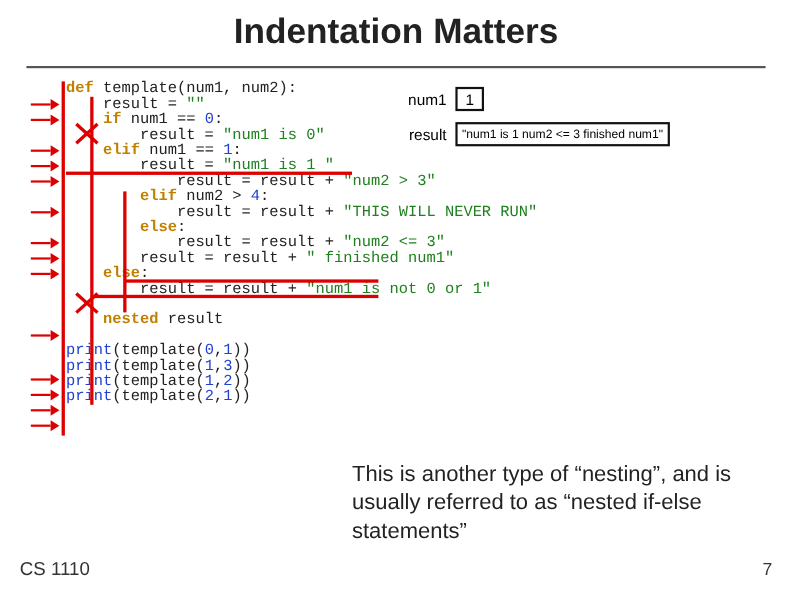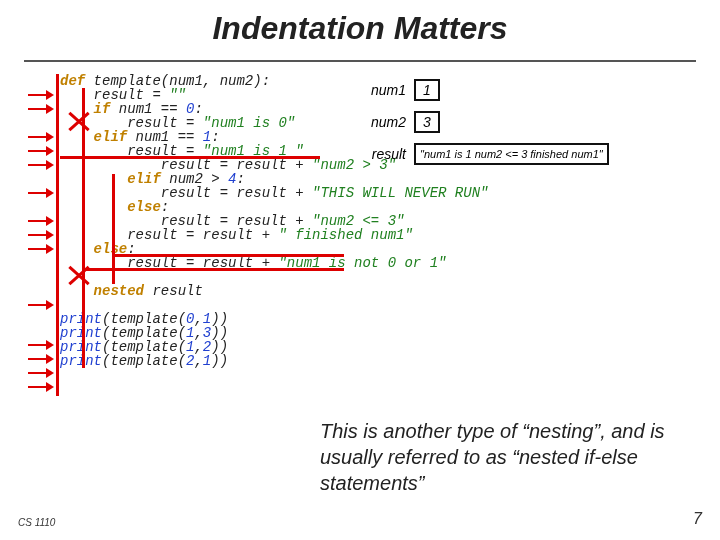--- a/index.html
+++ b/index.html
@@ -1,17 +1,17 @@
 <!DOCTYPE html>
 <html><head>
 <meta charset="utf-8">
 <style>
   * { box-sizing: border-box; margin: 0; padding: 0; }
   html, body { width: 720px; height: 540px; background: #fff; font-family: Arial, Helvetica, sans-serif; overflow: hidden; }
-  .slide { position: relative; width: 720px; height: 540px; font-style: italic; }
+  .slide { position: relative; width: 720px; height: 540px; }
   .title { position: absolute; top: 10px; left: 0; right: 0; text-align: center; font-size: 32px; color: #222; }
   .title-rule { position: absolute; top: 60px; left: 24px; right: 24px; height: 2px; background: #555; }
 
   
   .code { position: absolute; top: 74px; left: 60px; font-family: "Courier New", monospace; font-size: 14px; line-height: 14px; color: #222; }
   .code .kw { color: #c08000; font-weight: bold; }
   .code .num { color: #2040d0; }
   .code .str { color: #208020; }
   .code .fn { color: #2040d0; }
   .code div { white-space: pre; }
@@ -40,21 +40,21 @@
   .vars { position: absolute; top: 76px; left: 360px; font-size: 14px; }
   .vrow { height: 28px; display: flex; align-items: center; margin-bottom: 4px; }
   .vname { width: 54px; text-align: right; padding-right: 8px; }
   .vbox { border: 2px solid #111; min-width: 26px; height: 22px; display: inline-flex; align-items: center; justify-content: center; padding: 0 6px; font-size: 14px; }
   .vbox.wide { font-size: 11px; padding: 0 4px; white-space: nowrap; }
 
   
   .note { position: absolute; top: 418px; left: 320px; width: 370px; font-size: 20px; line-height: 26px; color: #222; }
 
   
-  .footer-left { position: absolute; bottom: 12px; left: 18px; font-size: 10px; color: #333; }
+  .footer-left { position: absolute; bottom: 12px; left: 18px; font-size: 17px; color: #333; }
   .footer-right { position: absolute; bottom: 12px; right: 18px; font-size: 16px; color: #333; }
 </style>
 </head>
 <body>
 
 <div class="slide">
 
   <h1 class="title">Indentation Matters</h1>
   <div class="title-rule"></div>
 
@@ -107,24 +107,20 @@
 
   <div class="xmark" style="top:110px; left:68px;"></div>
   <div class="xmark" style="top:264px; left:68px;"></div>
 
   <div class="vars">
     <div class="vrow">
       <span class="vname">num1</span>
       <span class="vbox">1</span>
     </div>
     <div class="vrow">
-      <span class="vname">num2</span>
-      <span class="vbox">3</span>
-    </div>
-    <div class="vrow">
       <span class="vname">result</span>
       <span class="vbox wide">"num1 is 1 num2 &lt;= 3 finished num1"</span>
     </div>
   </div>
 
   <div class="note">This is another type of “nesting”, and is usually referred to as “nested if-else statements”</div>
 
   <div class="footer-left">CS 1110</div>
   <div class="footer-right">7</div>
 

